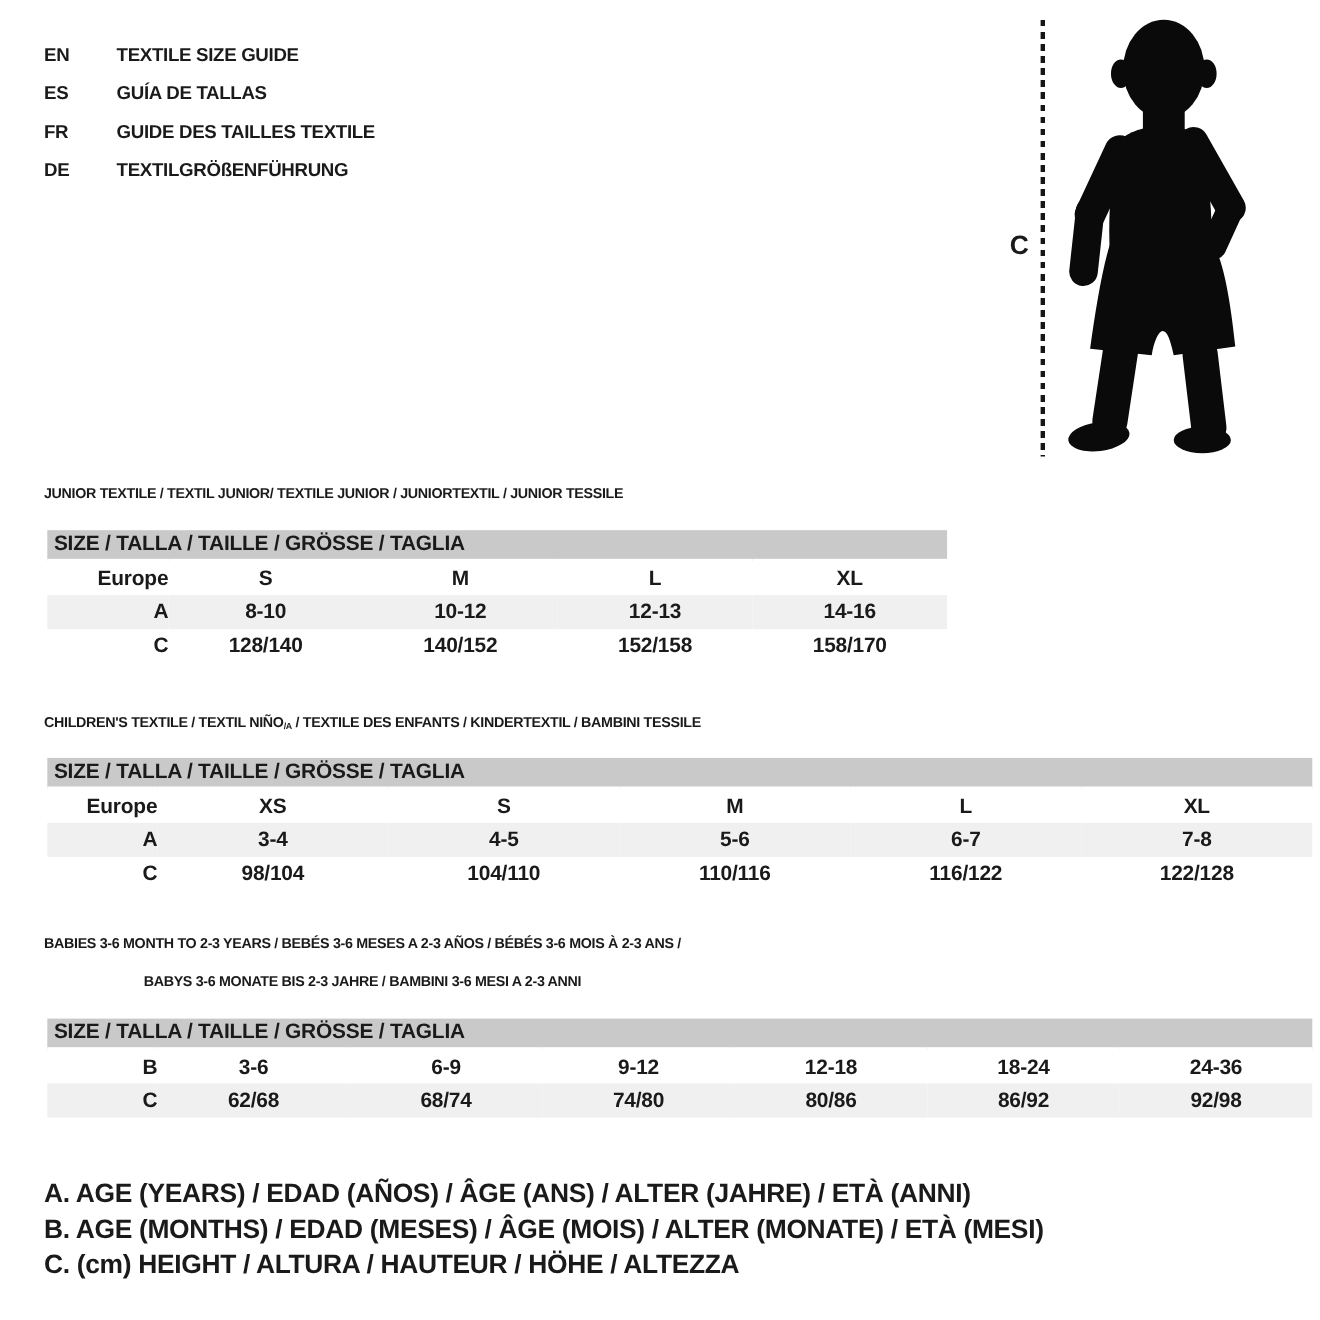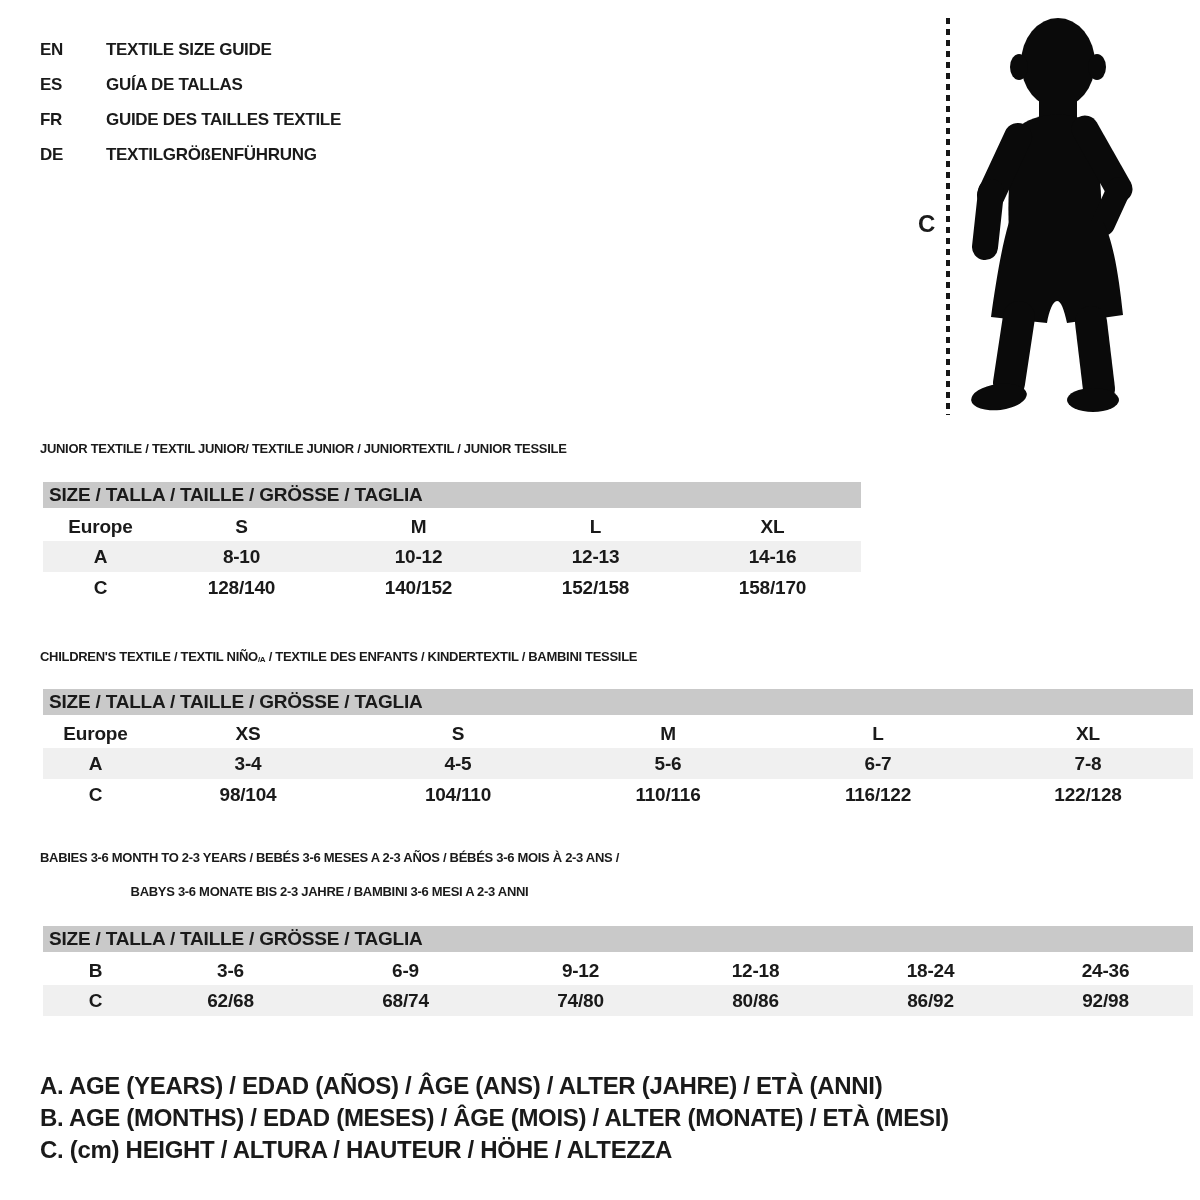--- a/index.html
+++ b/index.html
@@ -44,21 +44,21 @@
     font-size: 19px; letter-spacing: -0.2px; margin-left: 20px;
   }
   .t-junior   { top: 482px; width: 818px; }
   .t-children { top: 689px; width: 1150px; }
   .t-babies   { top: 926px; width: 1150px; }
   .size-table td { height: 31px; text-align: center; vertical-align: middle; }
   .size-table tr.bar td {
     background: #c9c9c9; height: 28px; text-align: left; padding-left: 6px;
     border-bottom: 4px solid #ffffff; white-space: nowrap;
   }
-  .size-table td.lbl { text-align: center; padding-left: 5px; }
+  .size-table td.lbl { text-align: right; padding-left: 5px; }
   .size-table tr.shade td { background: #f0f0f0; }
   .col-label { width: 110px; }
   .t-children .col-label, .t-babies .col-label { width: 100px; }
 
   
   .footnotes { position: absolute; left: 40px; top: 1070px; }
   .footnote { font-size: 24px; letter-spacing: -0.3px; line-height: 32px; white-space: nowrap; }
 </style>
 </head>
 <body>

